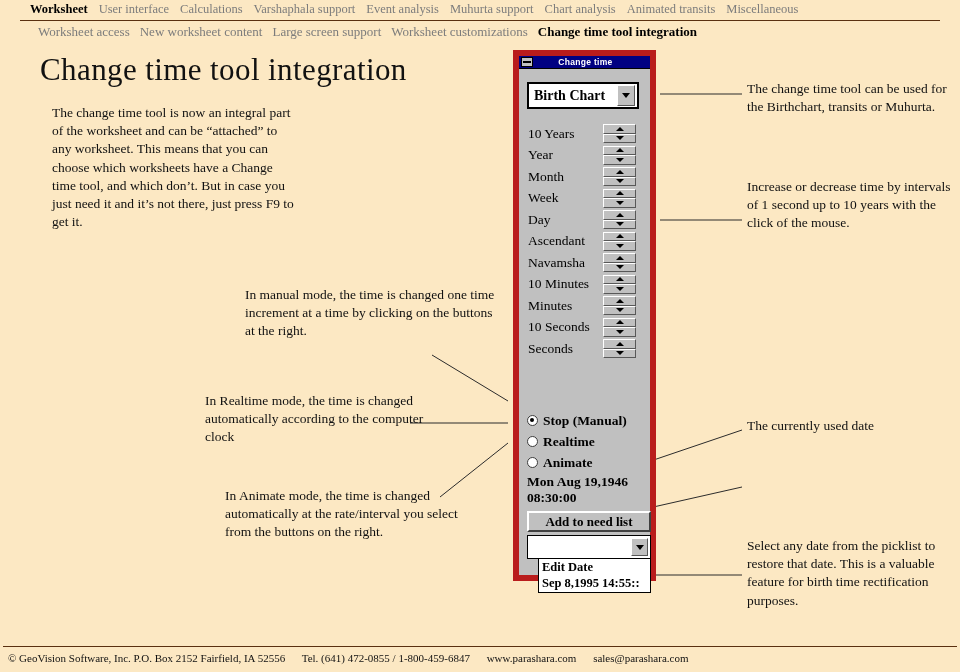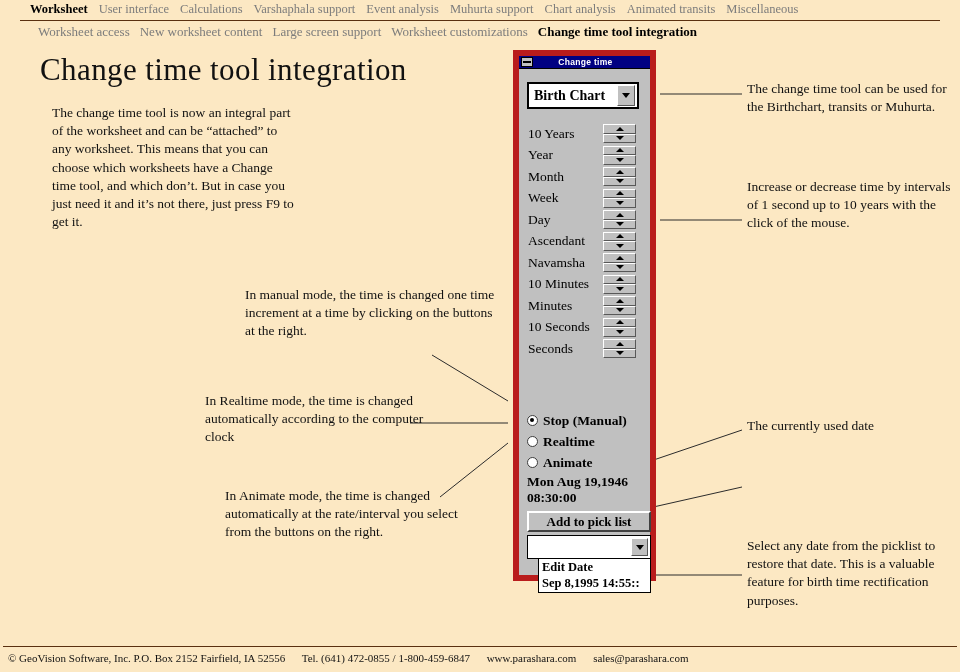--- a/index.html
+++ b/index.html
@@ -535,21 +535,21 @@
             <span class="rlabel">Realtime</span>
           </div>
           <div class="radiorow">
             <span class="radiomark"></span>
             <span class="rlabel">Animate</span>
           </div>
         </div>
 
       <div class="datetext" id="datetext"><div>Mon Aug 19,1946</div><div>08:30:00</div></div>
 
-      <div class="pickbtn">Add to pick list</div>
+      <div class="pickbtn">Add to need list</div>
 
       <div class="pickcombo">
         <div class="combobtn2">
             <span class="tri-down"></span>
           </div>
       </div>
 
       <div class="picklist" id="picklist">
           <div class="pitem">Edit Date</div>
           <div class="pitem">Sep 8,1995  14:55::</div>

